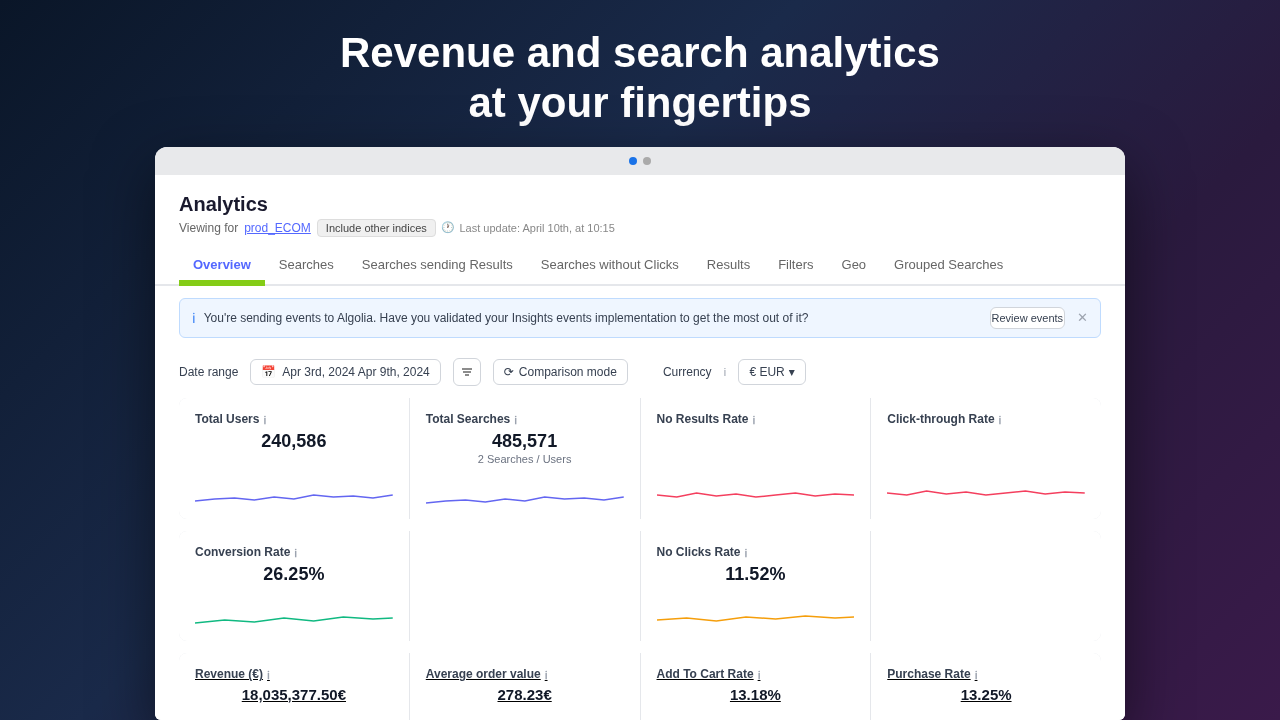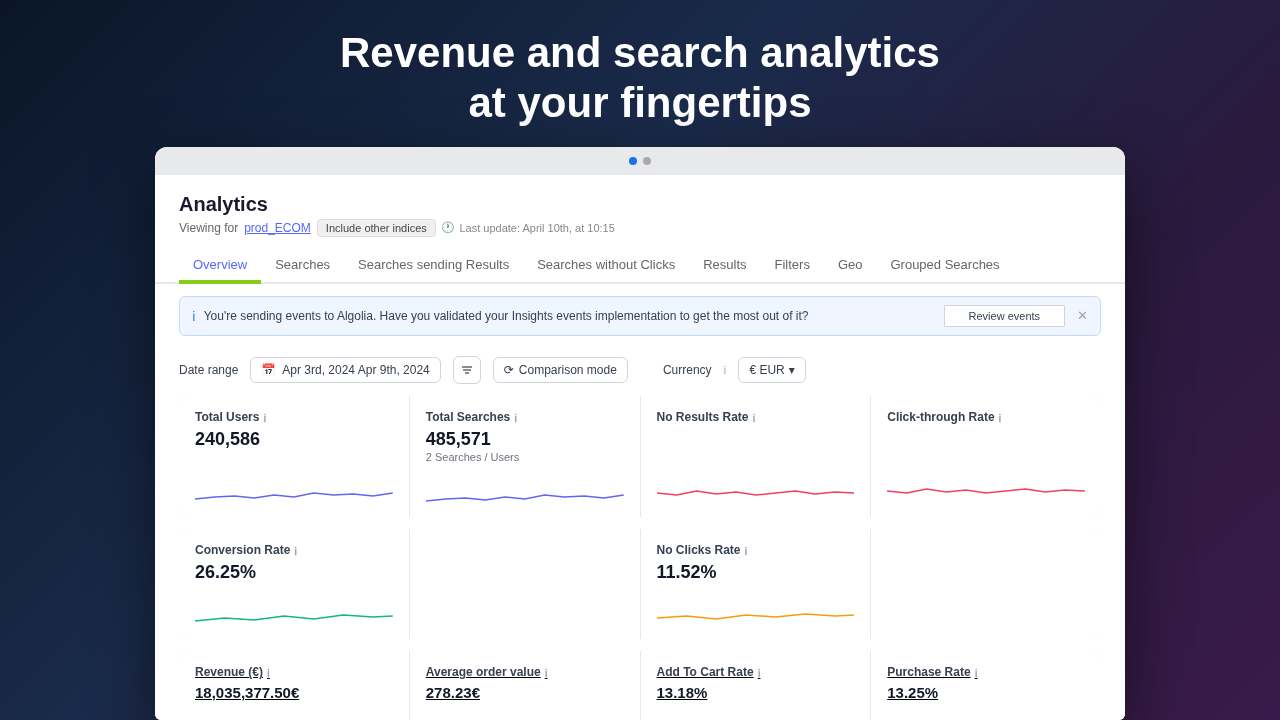--- a/index.html
+++ b/index.html
@@ -110,22 +110,22 @@
       padding: 8px 14px;
       font-size: 13px;
       color: #666;
       cursor: pointer;
       border-bottom: 2px solid transparent;
       margin-bottom: -2px;
     }
 
     .nav-tab.active {
       color: #5468ff;
-      border-bottom: 4px solid #84cc16;
-      font-weight: 400;
+      border-bottom: 6px solid #84cc16;
+      font-weight: 700;
     }
 
     .alert-banner {
       margin: 12px 24px;
       background: #eff6ff;
       border: 1px solid #bfdbfe;
       border-radius: 6px;
       padding: 8px 12px;
       display: flex;
       align-items: center;
@@ -141,22 +141,22 @@
     }
 
     .alert-icon {
       color: #3b82f6;
       font-size: 14px;
     }
 
     .review-btn {
       background: #fff;
       border: 1px solid #d1d5db;
-      border-radius: 1px;
-      padding: 4px 24px;
+      border-radius: 6px;
+      padding: 4px 1px;
       font-size: 11px;
       color: #374151;
       cursor: pointer;
       display: flex;
       align-items: center;
       gap: 8px;
     }
 
     .close-x {
       color: #9ca3af;
@@ -245,20 +245,21 @@
       border-radius: 8px;
       overflow: hidden;
     }
 
     .metric-card {
       background: #fff;
       padding: 14px 16px 10px;
       display: flex;
       flex-direction: column;
       min-height: 110px;
+      text-align: center;
     }
 
     .metric-title {
       font-size: 12px;
       font-weight: 600;
       color: #374151;
       display: flex;
       align-items: center;
       gap: 4px;
     }

